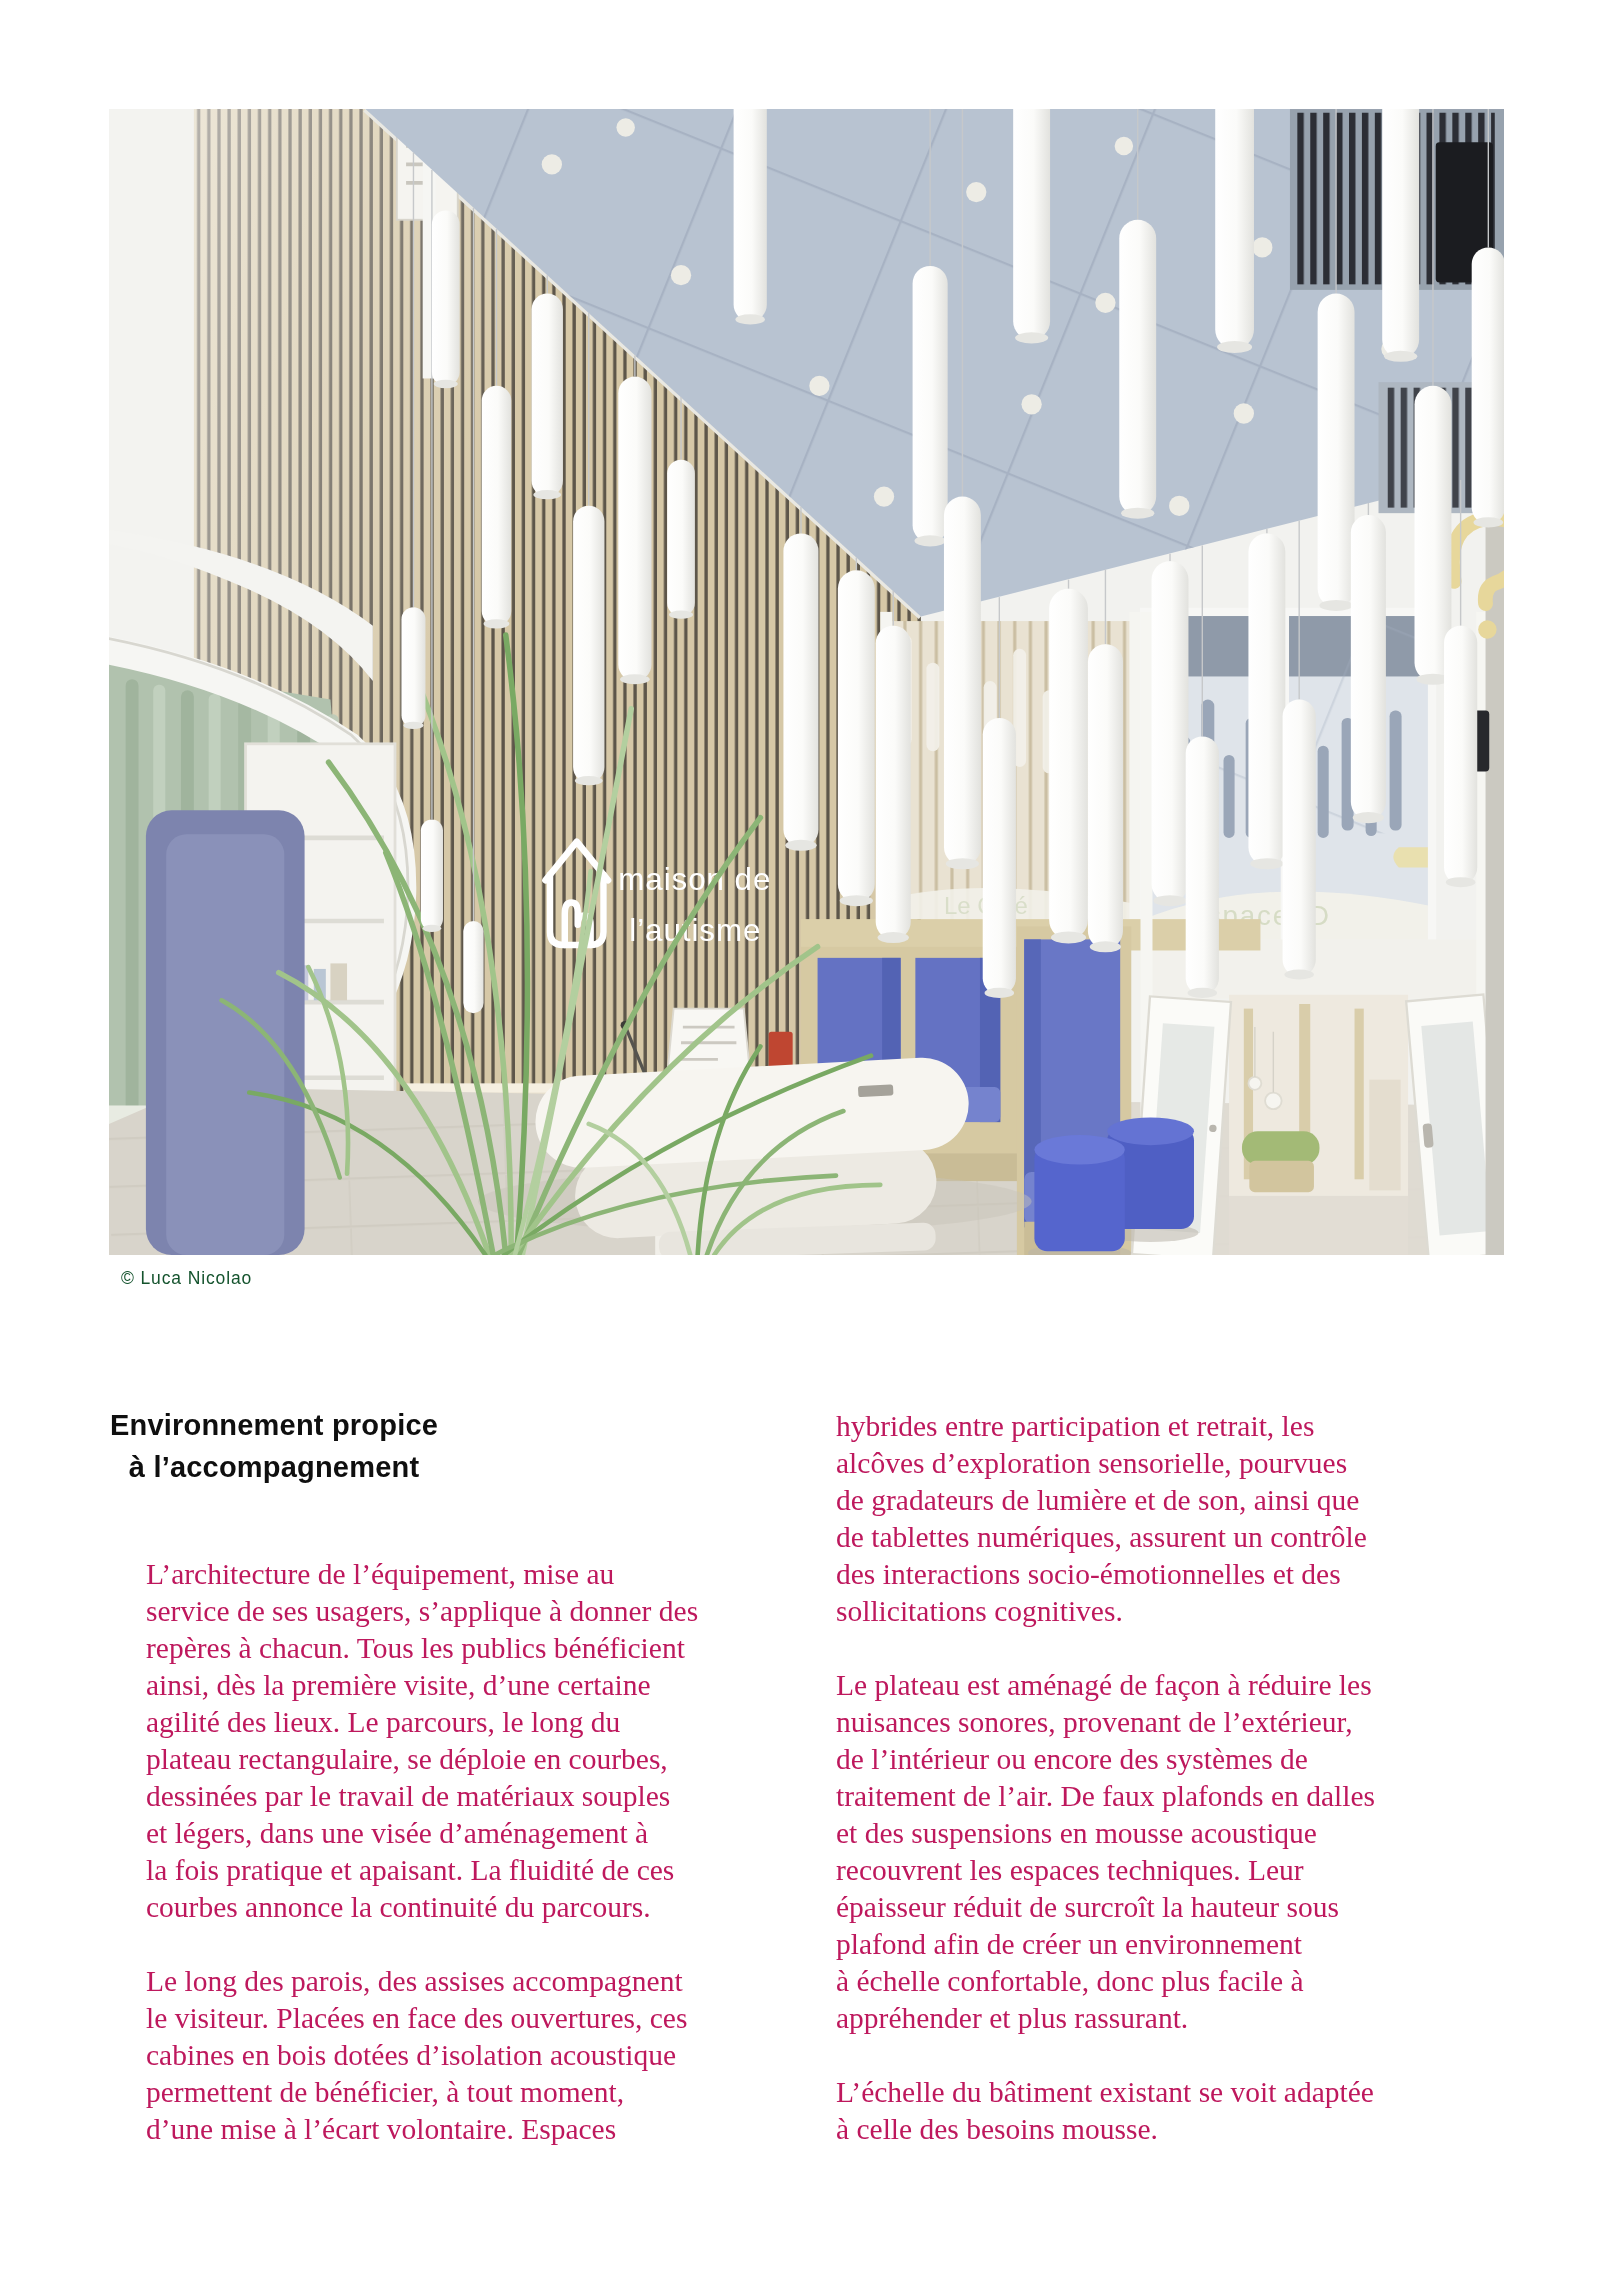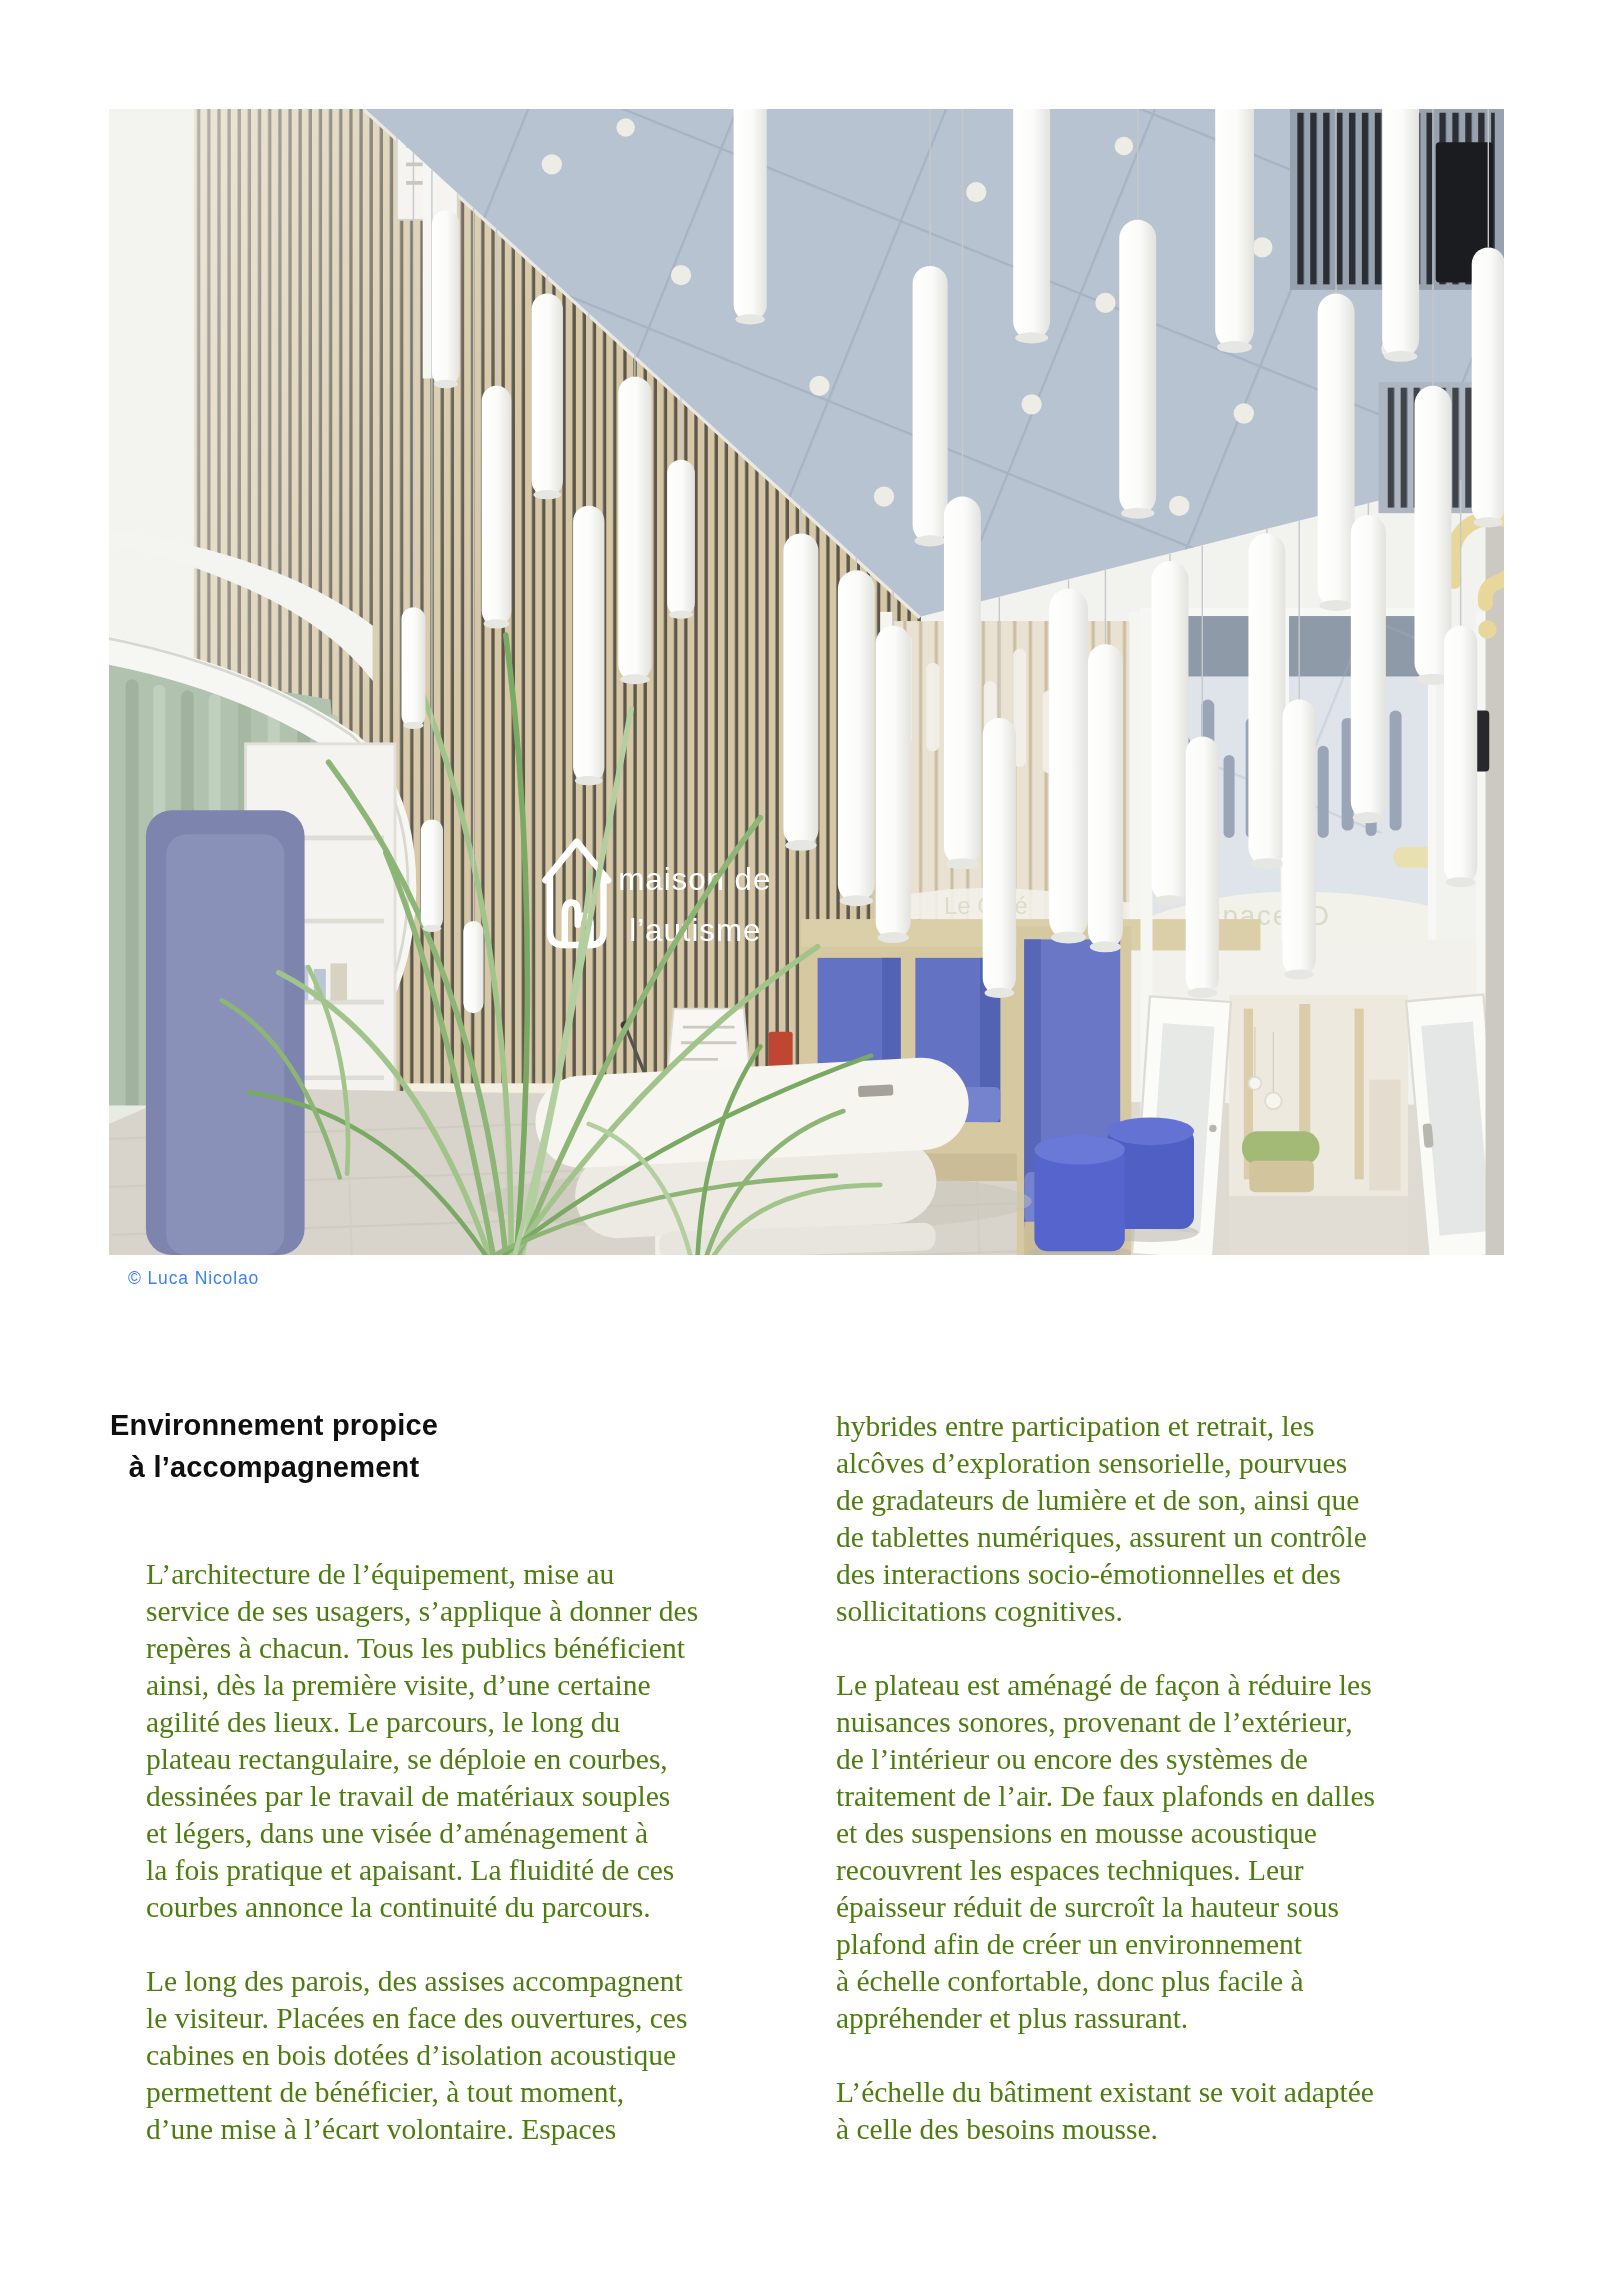--- a/index.html
+++ b/index.html
@@ -1,26 +1,26 @@
 <!DOCTYPE html>
 <html style="font-size:14.8px"><head>
 <meta charset="utf-8">
 <style>
   html,body{margin:0;padding:0;background:#ffffff;}
   .page{position:relative;width:1613px;height:2289px;background:#ffffff;overflow:hidden;
         font-family:"Liberation Sans",sans-serif;}
   .photo-frame{position:absolute;left:109px;top:109px;width:1395px;height:1146px;margin:0;overflow:hidden;}
   .photo-frame svg{display:block;}
-  .photo-credit{position:absolute;left:128px;top:1266px;font:17.5px/24px "Liberation Sans",sans-serif;
-        letter-spacing:.05em;color:#3b82f6;}
+  .photo-credit{position:absolute;left:121px;top:1266px;font:17.5px/24px "Liberation Sans",sans-serif;
+        letter-spacing:.05em;color:#14532d;}
   .article-heading{position:absolute;left:110px;top:1404px;margin:0;
         font:bold 29px/42px "Liberation Sans",sans-serif;color:#0f0f0f;letter-spacing:0.2px;
         white-space:pre-line;text-align:center;}
   .col{position:absolute;width:690px;}
-  .col p{margin:0 0 37px;font:29.5px/37px "Liberation Serif",serif;color:#4d7c0f;white-space:pre-line;}
+  .col p{margin:0 0 37px;font:29.5px/37px "Liberation Serif",serif;color:#be185d;white-space:pre-line;}
   .col-left{left:110px;top:1556px;margin-left:36px;}
   .col-right{left:836px;top:1408px;}
 </style>
 </head>
 <body>
 
 <div class="page">
 
   <figure class="photo-frame">
   <svg width="1395" height="1146" viewBox="0 0 1512 1242" xmlns="http://www.w3.org/2000/svg">

